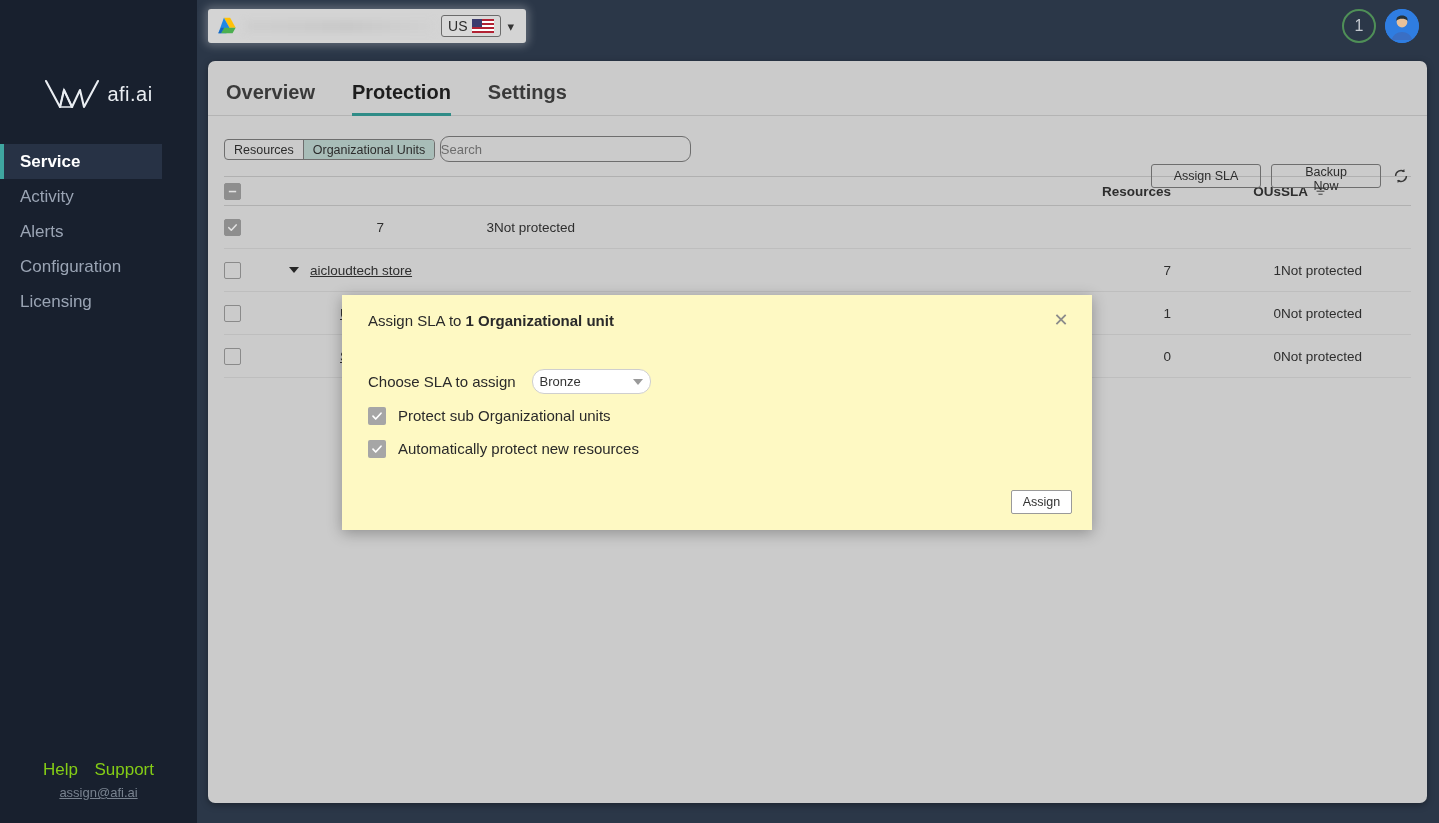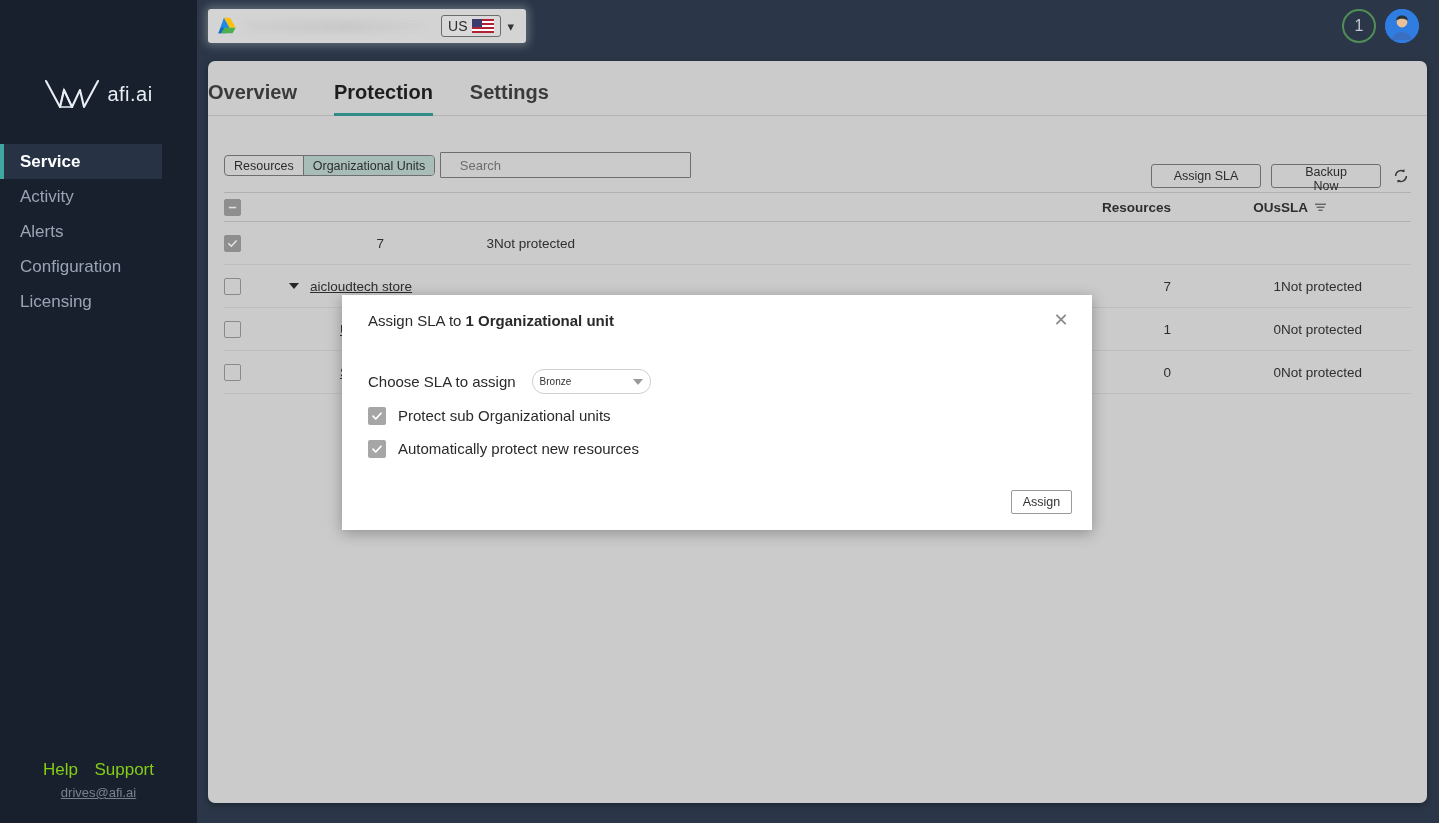--- a/index.html
+++ b/index.html
@@ -101,20 +101,21 @@
     position: absolute; left: 208px; top: 61px;
     width: 1219px; height: 742px;
     background: #cbcbcb;
     border-radius: 7px;
     box-shadow: 0 2px 7px rgba(0,0,0,0.35);
     overflow: hidden;
   }
   .tabs {
     position: relative; height: 55px;
     border-bottom: 1px solid #b4b4b4;
+    padding-left: 18px;
     display: flex; align-items: flex-end; gap: 37px;
   }
   .tab {
     position: relative;
     font-size: 20px; color: #3a3a3a;
     padding-bottom: 11px; font-weight: 600;
   }
   .tab.active { color: #1d1d1d; }
   .tab.active:after {
     content: ""; position: absolute; left: 0; right: 0; bottom: -1px;
@@ -129,26 +130,26 @@
   }
   .seg {
     font-size: 12.5px; color: #2c2c2c;
     padding: 0 9px; display: flex; align-items: center;
     background: transparent;
   }
   .seg + .seg { border-left: 1px solid #6e6e6e; }
   .seg.active { background: #a8bdb8; }
 
   .search-box {
-    margin-top: 24px;
+    margin-top: 8px;
     width: 251px; height: 26px;
-    border: 1px solid #6e6e6e; border-radius: 1px;
+    border: 1px solid #6e6e6e; border-radius: 9px;
     background: #cbcbcb;
     font-size: 13px; color: #6d6d6d;
-    padding: 0 19px; outline: none;
+    padding: 0 0; outline: none;
     font-family: "Liberation Sans", sans-serif;
   }
   .search-box::placeholder { color: #6d6d6d; }
 
   .actions {
     position: absolute; right: 16px; top: 48px;
     display: flex; align-items: center; gap: 10px;
   }
   .btn {
     border: 1px solid #6e6e6e; border-radius: 3px;
@@ -207,21 +208,21 @@
     color: #2e2e2e; text-decoration: underline;
   }
   .ind-1 { padding-left: 0px; }
   .ind-2 { padding-left: 25px; }
   .ind-3 { padding-left: 76px; }
 
   
   .modal {
     position: absolute; left: 342px; top: 295px;
     width: 750px; height: 235px;
-    background: #ffffff;
+    background: #fef9c3;
     box-shadow: 0 3px 14px rgba(0,0,0,0.30);
   }
   .modal-title {
     position: absolute; left: 26px; top: 17px;
     font-size: 15px; color: #2a2a2a;
   }
   .modal-title b { font-weight: bold; }
   .modal-close {
     position: absolute; right: 20px; top: 14px;
     width: 22px; height: 22px;
@@ -232,21 +233,21 @@
     position: absolute; left: 26px; top: 74px;
     display: flex; align-items: center; gap: 16px;
   }
   .modal-label { font-size: 15px; color: #2a2a2a; }
   .sla-select {
     width: 119px; height: 25px;
     border: 1px solid #cfcfcf; border-radius: 12px;
     background: #fff;
     display: flex; align-items: center; justify-content: space-between;
     padding: 0 7px;
-    font-size: 10px; color: #333;
+    font-size: 13px; color: #333;
     cursor: pointer;
   }
   .sel-caret {
     width: 0; height: 0;
     border-left: 5px solid transparent;
     border-right: 5px solid transparent;
     border-top: 6px solid #9a9a9a;
   }
   .chk-row {
     position: absolute; left: 26px;
@@ -300,21 +301,21 @@
       <div class="nav-item">
         <span>Licensing</span>
       </div>
     </div>
 
     <div class="side-footer">
       <div class="links">
         <a href="#">Help</a>
         <a href="#">Support</a>
       </div>
-      <a href="#" class="email">drives@afi.ai</a>
+      <a href="#" class="email">assign@afi.ai</a>
     </div>
   </div>
 
   <div class="topbar">
     <div class="acct-select">
       <svg class="gdrive-icon" viewBox="0 0 24 22">
         <path d="M8.2 1 L15.8 1 L22.6 13.2 L15 13.2 Z" fill="#ffc107"></path>
         <path d="M8.2 1 L15 13.2 L11.2 19.8 L1.4 19.8 Z" fill="#1e88e5"></path>
         <path d="M22.6 13.2 L18.8 19.8 L4.6 19.8 L8.4 13.2 Z" fill="#4caf50"></path>
         <path d="M1.4 19.8 L4.6 19.8 L8.4 13.2 L4.8 13.2 Z" fill="#1565c0"></path>

